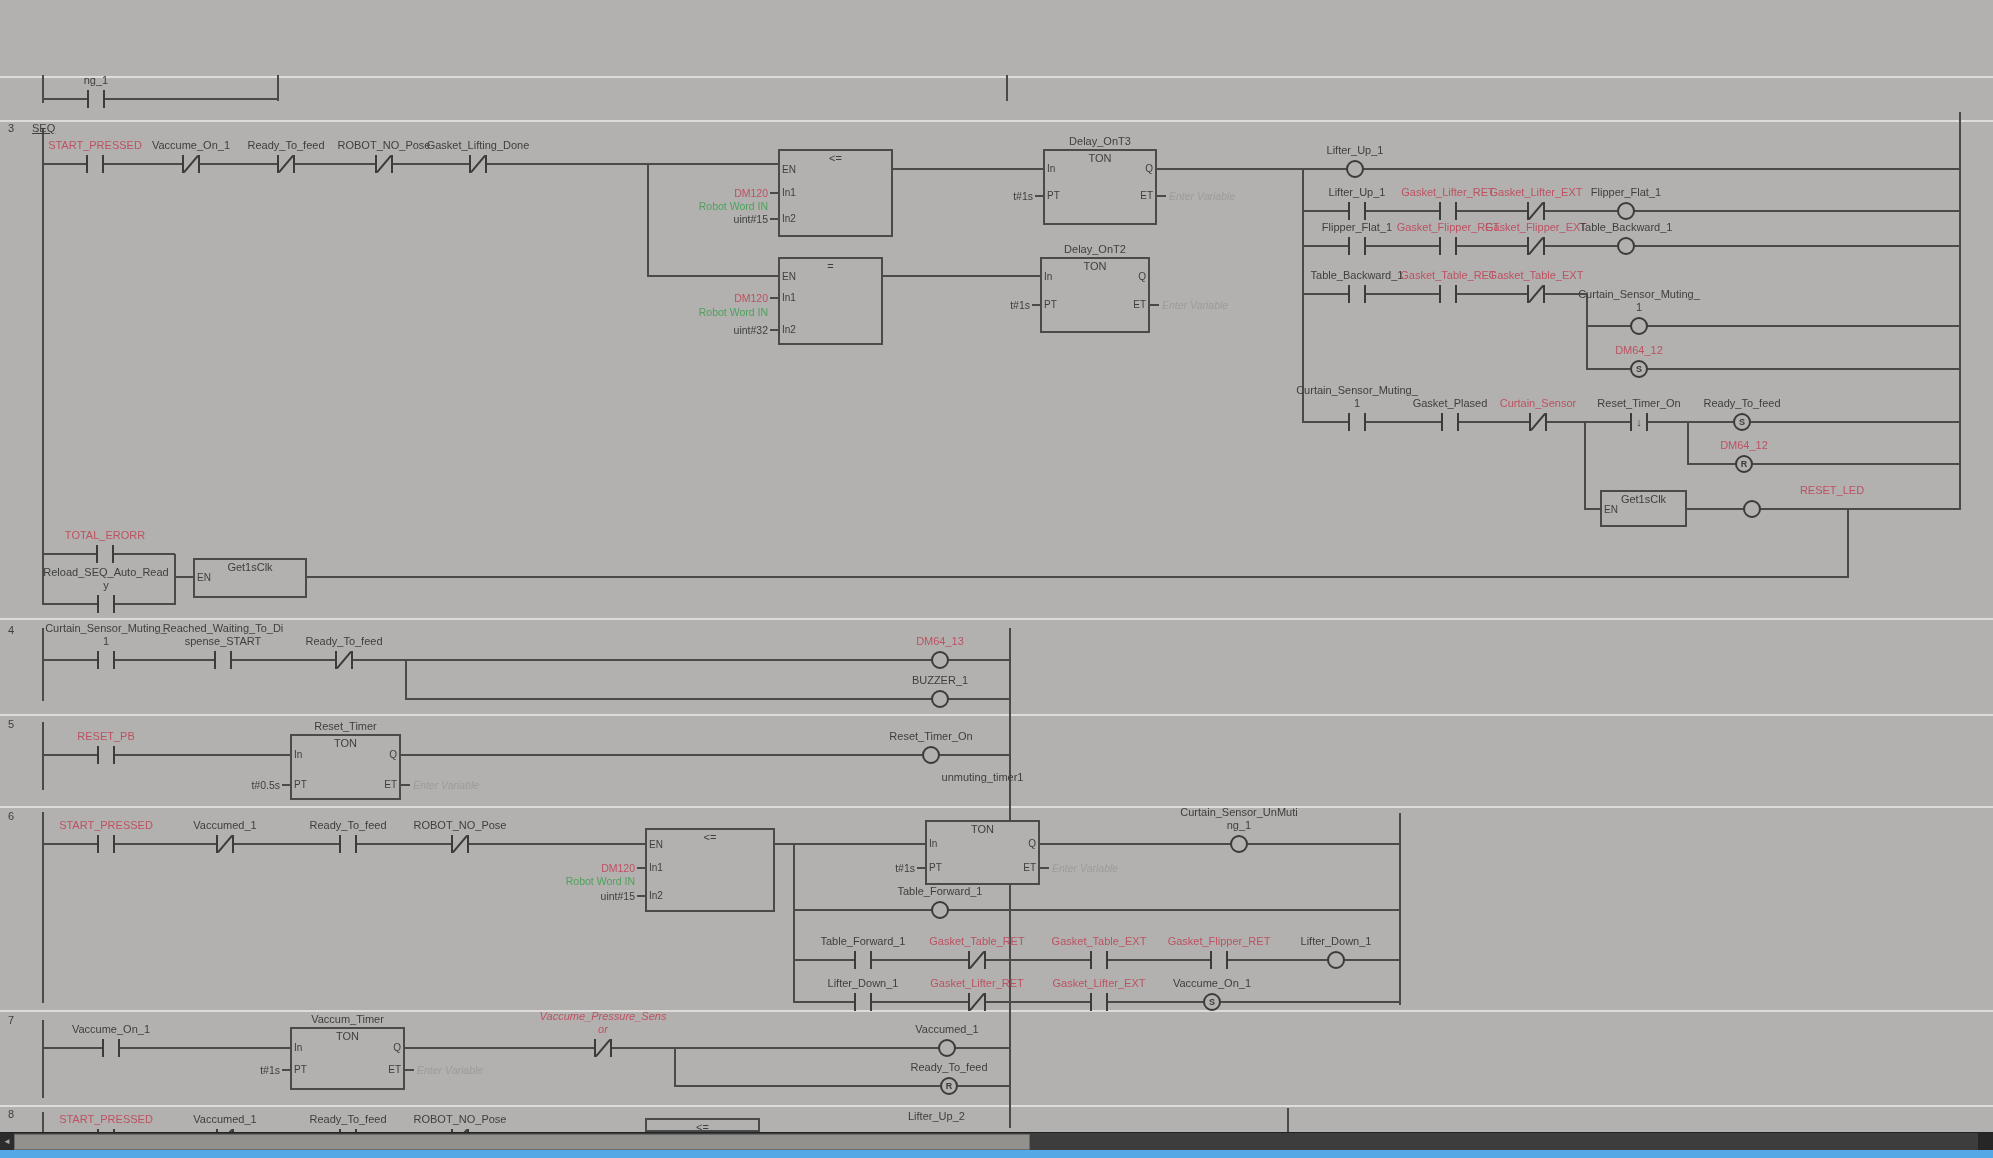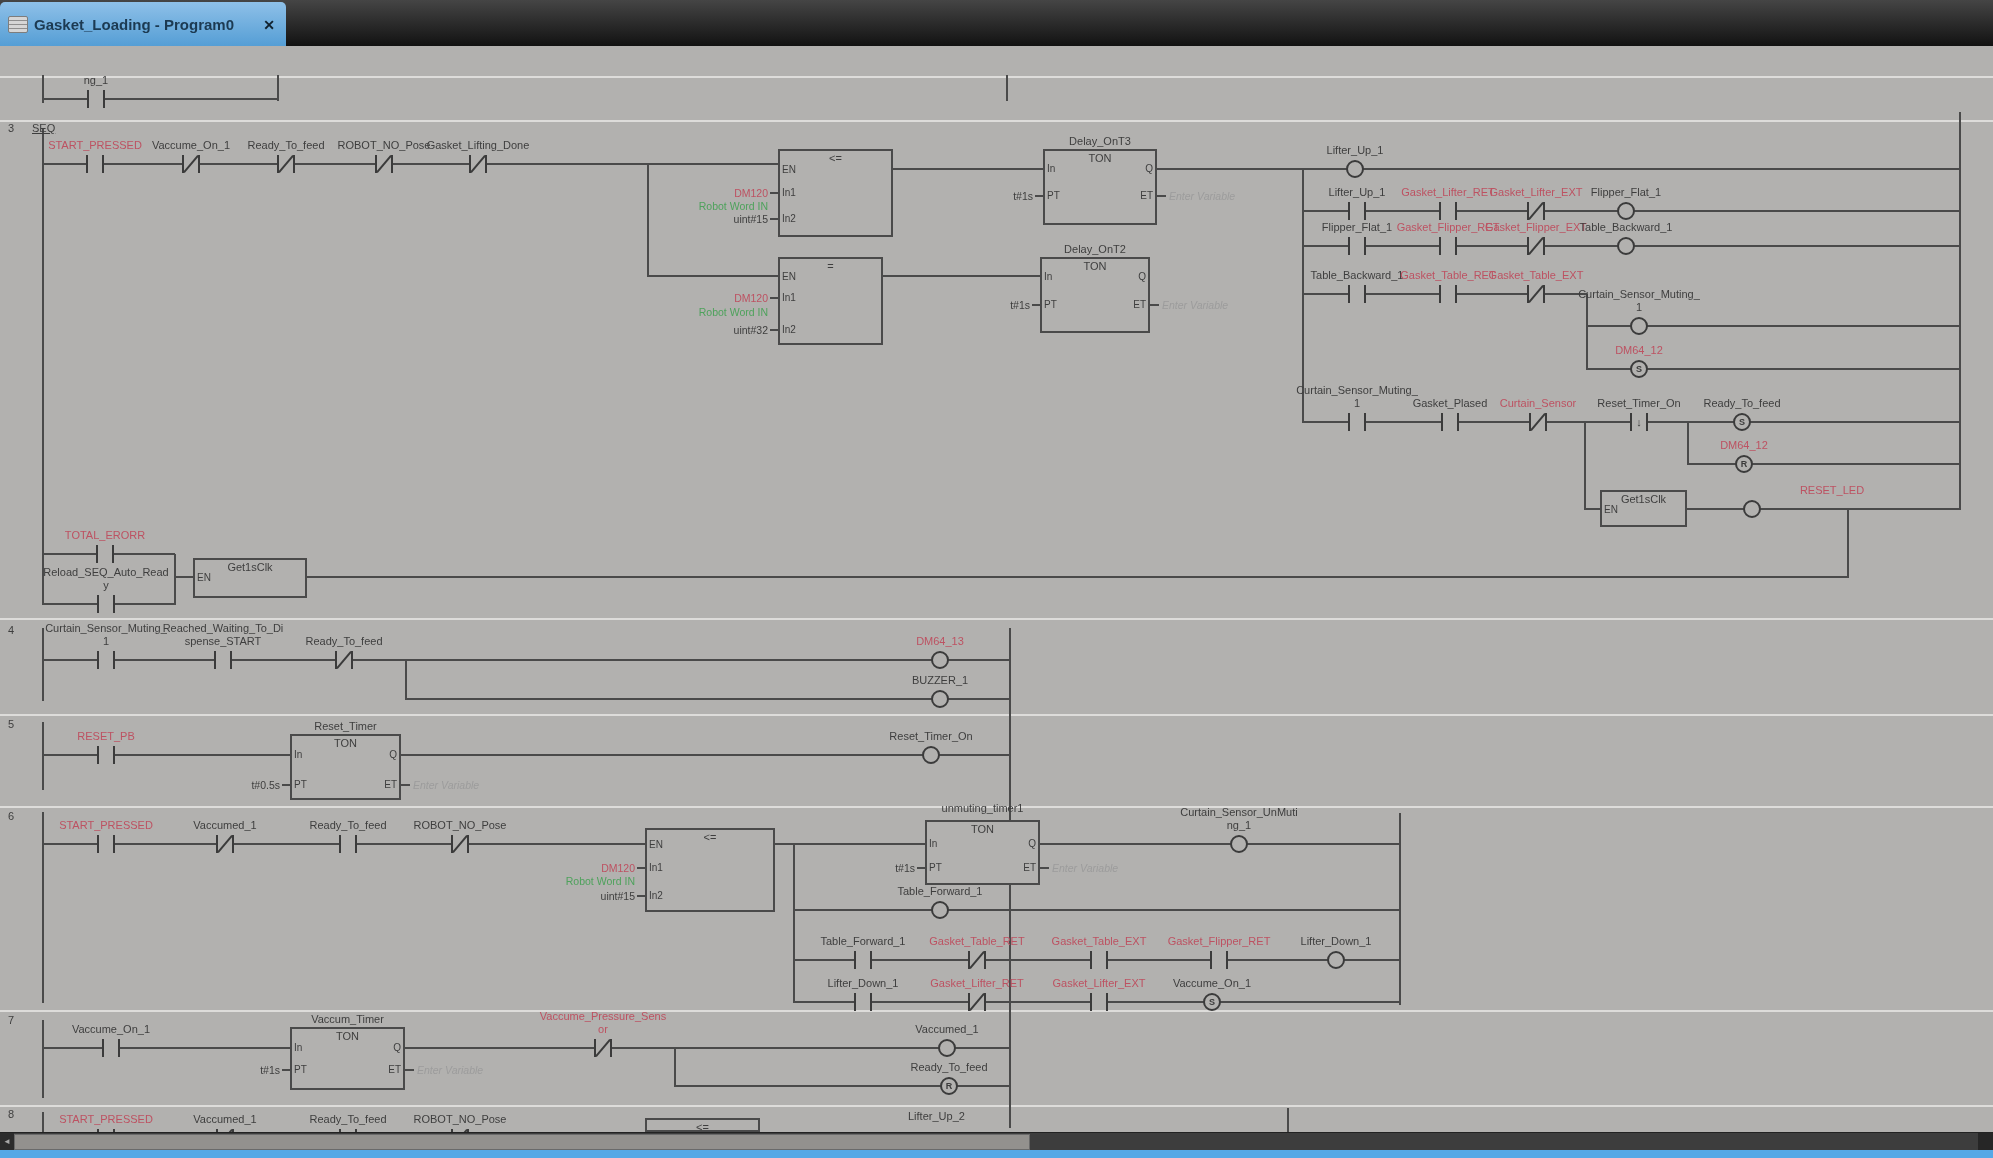--- a/index.html
+++ b/index.html
@@ -277,21 +277,21 @@
       <div class="cbar" style="left: 1106px; top: 993px; height: 18px;"></div>
       <div class="lbl" style="left: 969px; top: 977px; width: 260px; color: rgb(189, 82, 98);">Gasket_Lifter_EXT</div>
       <div class="cmask" style="left: 104px; top: 1041px; width: 14px; height: 14px;"></div>
       <div class="cbar" style="left: 102px; top: 1039px; height: 18px;"></div>
       <div class="cbar" style="left: 118px; top: 1039px; height: 18px;"></div>
       <div class="lbl" style="left: -19px; top: 1023px; width: 260px; color: rgb(62, 62, 62);">Vaccume_On_1</div>
       <div class="cmask" style="left: 596px; top: 1041px; width: 14px; height: 14px;"></div>
       <div class="cbar" style="left: 594px; top: 1039px; height: 18px;"></div>
       <div class="cbar" style="left: 610px; top: 1039px; height: 18px;"></div>
       <div class="cbar" style="left: 602px; top: 1037px; height: 22px; transform: rotate(40deg);"></div>
-      <div class="lbl" style="left: 473px; top: 1010px; width: 260px; color: rgb(189, 82, 98);">Vaccume_Pressure_Sens<br>or</div>
+      <div class="lbl" style="left: 473px; top: 1010px; width: 260px; color: rgb(189, 82, 98); font-style: italic;">Vaccume_Pressure_Sens<br>or</div>
       <div class="cmask" style="left: 99px; top: 1131px; width: 14px; height: 14px;"></div>
       <div class="cbar" style="left: 97px; top: 1129px; height: 18px;"></div>
       <div class="cbar" style="left: 113px; top: 1129px; height: 18px;"></div>
       <div class="lbl" style="left: -24px; top: 1113px; width: 260px; color: rgb(189, 82, 98);">START_PRESSED</div>
       <div class="cmask" style="left: 218px; top: 1131px; width: 14px; height: 14px;"></div>
       <div class="cbar" style="left: 216px; top: 1129px; height: 18px;"></div>
       <div class="cbar" style="left: 232px; top: 1129px; height: 18px;"></div>
       <div class="cbar" style="left: 224px; top: 1127px; height: 22px; transform: rotate(40deg);"></div>
       <div class="lbl" style="left: 95px; top: 1113px; width: 260px; color: rgb(62, 62, 62);">Vaccumed_1</div>
       <div class="cmask" style="left: 341px; top: 1131px; width: 14px; height: 14px;"></div>
@@ -405,21 +405,21 @@
       <div class="btitle" style="left: 645px; top: 831px; width: 130px;">&lt;=</div>
       <div class="pin" style="left: 649px; top: 839px;">EN</div>
       <div class="pin" style="left: 649px; top: 862px;">In1</div>
       <div class="wire" style="left: 637px; top: 867px; width: 8px; height: 2px;"></div>
       <div class="ext ra" style="left: 407px; top: 862px; width: 228px; color: rgb(189, 82, 98);">DM120</div>
       <div class="pin" style="left: 649px; top: 890px;">In2</div>
       <div class="wire" style="left: 637px; top: 895px; width: 8px; height: 2px;"></div>
       <div class="ext ra" style="left: 407px; top: 890px; width: 228px; color: rgb(62, 62, 62);">uint#15</div>
       <div class="ext ra" style="left: 407px; top: 875px; width: 228px; color: rgb(78, 162, 92);">Robot Word IN</div>
       <div class="blk" style="left: 925px; top: 820px; width: 115px; height: 65px;"></div>
-      <div class="btitle" style="left: 865px; top: 802px; width: 235px;">unmuting_timer1</div>
+      <div class="btitle" style="left: 865px; top: 771px; width: 235px;">unmuting_timer1</div>
       <div class="btitle" style="left: 925px; top: 823px; width: 115px;">TON</div>
       <div class="pin" style="left: 929px; top: 838px;">In</div>
       <div class="pin" style="left: 929px; top: 862px;">PT</div>
       <div class="wire" style="left: 917px; top: 867px; width: 8px; height: 2px;"></div>
       <div class="ext ra" style="left: 687px; top: 862px; width: 228px; color: rgb(62, 62, 62);">t#1s</div>
       <div class="pin r" style="left: 992px; top: 838px; width: 44px;">Q</div>
       <div class="pin r" style="left: 992px; top: 862px; width: 44px;">ET</div>
       <div class="wire" style="left: 1040px; top: 867px; width: 9px; height: 2px;"></div>
       <div class="ext i" style="left: 1052px; top: 862px; color: rgb(156, 156, 156);">Enter Variable</div>
       <div class="blk" style="left: 290px; top: 1027px; width: 115px; height: 63px;"></div>
@@ -438,27 +438,20 @@
       <div class="txt" style="left: 8px; top: 122px; color: rgb(62, 62, 62);">3</div>
       <div class="txt und" style="left: 32px; top: 122px; color: rgb(62, 62, 62);">SEQ</div>
       <div class="txt" style="left: 8px; top: 624px; color: rgb(62, 62, 62);">4</div>
       <div class="txt" style="left: 8px; top: 718px; color: rgb(62, 62, 62);">5</div>
       <div class="txt" style="left: 8px; top: 810px; color: rgb(62, 62, 62);">6</div>
       <div class="txt" style="left: 8px; top: 1014px; color: rgb(62, 62, 62);">7</div>
       <div class="txt" style="left: 8px; top: 1108px; color: rgb(62, 62, 62);">8</div>
       <div class="txt" style="left: 908px; top: 1110px; color: rgb(62, 62, 62);">Lifter_Up_2</div>
     </div>
 
-  <div id="tabbar">
-    <div id="tab">
-      <span class="tabicon"></span>
-      <span id="tabtitle">Gasket_Loading - Program0</span>
-      <span id="tabclose">✕</span>
-    </div>
-  </div>
 
 
   <div id="hscroll">
     <div id="hleft">◄</div>
     <div id="hthumb"></div>
     <div id="hcorner"></div>
   </div>
   <div id="bluebar"></div>
 
 </div>

